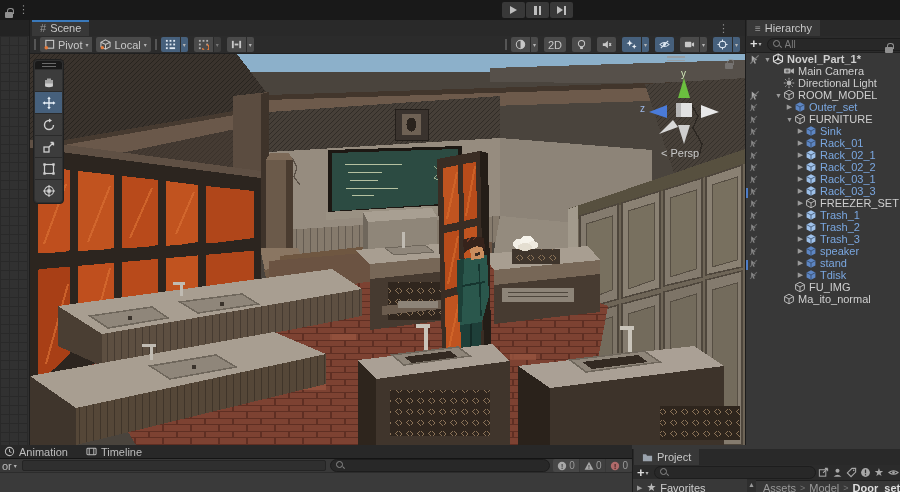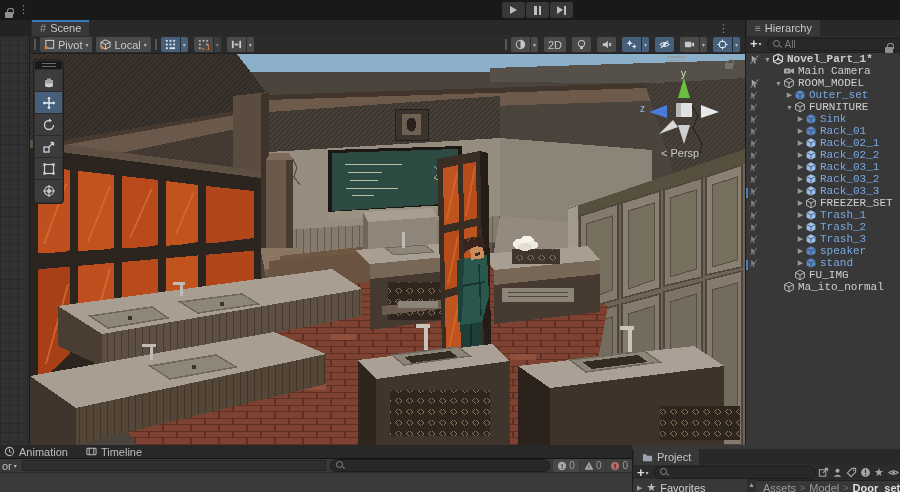--- a/index.html
+++ b/index.html
@@ -64,21 +64,21 @@
   
   .hierpanel{left:745px;top:20px;width:155px;height:425px;background:#383838;border-left:1px solid #1c1c1c;}
   .searchbox{flex:1;height:13px;background:#282828;border:1px solid #1d1d1d;border-radius:8px;display:flex;align-items:center;gap:3px;padding:0 5px;}
   .searchbox input{flex:1;min-width:0;background:transparent;border:none;outline:none;color:#cfcfcf;font-size:10px;font-family:"Liberation Sans",sans-serif;padding:0;}
   .searchbox input::placeholder{color:#7d7d7d;}
   .tree{position:absolute;left:0;top:33px;right:0;bottom:0;overflow:hidden;}
   .hrow{height:12px;display:flex;align-items:center;white-space:nowrap;position:relative;}
   .hrow .gut{width:17px;flex:none;display:flex;align-items:center;justify-content:flex-start;padding-left:3px;position:relative;}
   .hrow .bar{position:absolute;left:0;top:1px;width:2px;height:10px;background:#4d7cc7;}
   .hrow .arr{width:9px;flex:none;font-size:7px;color:#9a9a9a;text-align:center;}
-  .hrow .lbl{margin-left:3px;font-family:Liberation Mono, monospace;}
+  .hrow .lbl{margin-left:3px;}
   .hrow .lbl.white{color:#cfcfcf;}
   .hrow .lbl.blue{color:#7aa7e0;}
   .hrow .lbl.bold{font-weight:bold;}
   
   .bl{left:0;top:445px;width:632px;height:47px;background:#3a3a3a;}
   .bl .tabs{height:13px;background:#282828;display:flex;align-items:center;gap:18px;padding-left:4px;}
   .bl .btab{display:flex;align-items:center;gap:4px;color:#bdbdbd;}
   .bl .strip{height:15px;background:#383838;border-top:1px solid #141414;border-bottom:1px solid #2c2c2c;display:flex;align-items:center;justify-content:space-between;}
   .inset{height:11px;background:#2f2f2f;border:1px solid #242424;border-radius:2px;}
   .badge{height:13px;display:flex;align-items:center;gap:2px;padding:0 4px;background:#3f3f3f;color:#9a9a9a;font-size:10px;}
@@ -828,20 +828,29 @@
         <div class="hrow">
           <span class="gut"></span>
           <span style="width: 11px; flex: 0 0 auto;"></span>
           <span class="arr"></span>
           <svg width="12" height="12" style="flex: 0 0 auto; color: rgb(93, 134, 196);">
             <use href="#ico-cam-obj"></use>
           </svg>
           <span class="lbl white">Main Camera</span>
         </div>
         <div class="hrow">
+          <span class="gut"></span>
+          <span style="width: 11px; flex: 0 0 auto;"></span>
+          <span class="arr"></span>
+          <svg width="12" height="12" style="flex: 0 0 auto; color: rgb(93, 134, 196);">
+            <use href="#ico-light-obj"></use>
+          </svg>
+          <span class="lbl white">Directional Light</span>
+        </div>
+        <div class="hrow">
           <span class="gut">
             <svg width="11" height="11">
               <use href="#ico-pick"></use>
             </svg>
           </span>
           <span style="width: 11px; flex: 0 0 auto;"></span>
           <span class="arr">▼</span>
           <svg width="12" height="12" style="flex: 0 0 auto; color: rgb(93, 134, 196);">
             <use href="#ico-go-cube"></use>
           </svg>
@@ -933,123 +942,123 @@
           </span>
           <span style="width: 33px; flex: 0 0 auto;"></span>
           <span class="arr">▶</span>
           <svg width="12" height="12" style="flex: 0 0 auto; color: rgb(158, 193, 234);">
             <use href="#ico-prefab-cube"></use>
           </svg>
           <span class="lbl blue">Rack_03_1</span>
         </div>
         <div class="hrow">
           <span class="gut">
+            <i class="bar"></i>
             <svg width="9" height="9" style="opacity: 0.75;">
               <use href="#ico-pick"></use>
             </svg>
           </span>
           <span style="width: 33px; flex: 0 0 auto;"></span>
           <span class="arr">▶</span>
           <svg width="12" height="12" style="flex: 0 0 auto; color: rgb(158, 193, 234);">
             <use href="#ico-prefab-cube"></use>
           </svg>
-          <span class="lbl blue">Rack_03_2</span>
+          <span class="lbl blue">Rack_03_3</span>
+        </div>
+        <div class="hrow">
+          <span class="gut">
+            <svg width="9" height="9" style="opacity: 0.75;">
+              <use href="#ico-pick"></use>
+            </svg>
+          </span>
+          <span style="width: 33px; flex: 0 0 auto;"></span>
+          <span class="arr">▶</span>
+          <svg width="12" height="12" style="flex: 0 0 auto; color: rgb(93, 134, 196);">
+            <use href="#ico-go-cube"></use>
+          </svg>
+          <span class="lbl white">FREEZER_SET</span>
+        </div>
+        <div class="hrow">
+          <span class="gut">
+            <svg width="9" height="9" style="opacity: 0.75;">
+              <use href="#ico-pick"></use>
+            </svg>
+          </span>
+          <span style="width: 33px; flex: 0 0 auto;"></span>
+          <span class="arr">▶</span>
+          <svg width="12" height="12" style="flex: 0 0 auto; color: rgb(158, 193, 234);">
+            <use href="#ico-prefab-cube"></use>
+          </svg>
+          <span class="lbl blue">Trash_1</span>
+        </div>
+        <div class="hrow">
+          <span class="gut">
+            <svg width="9" height="9" style="opacity: 0.75;">
+              <use href="#ico-pick"></use>
+            </svg>
+          </span>
+          <span style="width: 33px; flex: 0 0 auto;"></span>
+          <span class="arr">▶</span>
+          <svg width="12" height="12" style="flex: 0 0 auto; color: rgb(158, 193, 234);">
+            <use href="#ico-prefab-cube"></use>
+          </svg>
+          <span class="lbl blue">Trash_2</span>
+        </div>
+        <div class="hrow">
+          <span class="gut">
+            <svg width="9" height="9" style="opacity: 0.75;">
+              <use href="#ico-pick"></use>
+            </svg>
+          </span>
+          <span style="width: 33px; flex: 0 0 auto;"></span>
+          <span class="arr">▶</span>
+          <svg width="12" height="12" style="flex: 0 0 auto; color: rgb(158, 193, 234);">
+            <use href="#ico-prefab-cube"></use>
+          </svg>
+          <span class="lbl blue">Trash_3</span>
+        </div>
+        <div class="hrow">
+          <span class="gut">
+            <svg width="9" height="9" style="opacity: 0.75;">
+              <use href="#ico-pick"></use>
+            </svg>
+          </span>
+          <span style="width: 33px; flex: 0 0 auto;"></span>
+          <span class="arr">▶</span>
+          <svg width="12" height="12" style="flex: 0 0 auto; color: rgb(93, 134, 196);">
+            <use href="#ico-prefab-cube"></use>
+          </svg>
+          <span class="lbl blue">speaker</span>
         </div>
         <div class="hrow">
           <span class="gut">
             <i class="bar"></i>
             <svg width="9" height="9" style="opacity: 0.75;">
               <use href="#ico-pick"></use>
             </svg>
           </span>
           <span style="width: 33px; flex: 0 0 auto;"></span>
           <span class="arr">▶</span>
-          <svg width="12" height="12" style="flex: 0 0 auto; color: rgb(158, 193, 234);">
-            <use href="#ico-prefab-cube"></use>
-          </svg>
-          <span class="lbl blue">Rack_03_3</span>
-        </div>
-        <div class="hrow">
-          <span class="gut">
-            <svg width="9" height="9" style="opacity: 0.75;">
-              <use href="#ico-pick"></use>
-            </svg>
-          </span>
-          <span style="width: 33px; flex: 0 0 auto;"></span>
-          <span class="arr">▶</span>
-          <svg width="12" height="12" style="flex: 0 0 auto; color: rgb(93, 134, 196);">
-            <use href="#ico-go-cube"></use>
-          </svg>
-          <span class="lbl white">FREEZER_SET</span>
-        </div>
-        <div class="hrow">
-          <span class="gut">
-            <svg width="9" height="9" style="opacity: 0.75;">
-              <use href="#ico-pick"></use>
-            </svg>
-          </span>
-          <span style="width: 33px; flex: 0 0 auto;"></span>
-          <span class="arr">▶</span>
-          <svg width="12" height="12" style="flex: 0 0 auto; color: rgb(158, 193, 234);">
-            <use href="#ico-prefab-cube"></use>
-          </svg>
-          <span class="lbl blue">Trash_1</span>
-        </div>
-        <div class="hrow">
-          <span class="gut">
-            <svg width="9" height="9" style="opacity: 0.75;">
-              <use href="#ico-pick"></use>
-            </svg>
-          </span>
-          <span style="width: 33px; flex: 0 0 auto;"></span>
-          <span class="arr">▶</span>
-          <svg width="12" height="12" style="flex: 0 0 auto; color: rgb(158, 193, 234);">
-            <use href="#ico-prefab-cube"></use>
-          </svg>
-          <span class="lbl blue">Trash_2</span>
-        </div>
-        <div class="hrow">
-          <span class="gut">
-            <svg width="9" height="9" style="opacity: 0.75;">
-              <use href="#ico-pick"></use>
-            </svg>
-          </span>
-          <span style="width: 33px; flex: 0 0 auto;"></span>
-          <span class="arr">▶</span>
-          <svg width="12" height="12" style="flex: 0 0 auto; color: rgb(158, 193, 234);">
-            <use href="#ico-prefab-cube"></use>
-          </svg>
-          <span class="lbl blue">Trash_3</span>
-        </div>
-        <div class="hrow">
-          <span class="gut">
-            <svg width="9" height="9" style="opacity: 0.75;">
-              <use href="#ico-pick"></use>
-            </svg>
-          </span>
-          <span style="width: 33px; flex: 0 0 auto;"></span>
-          <span class="arr">▶</span>
-          <svg width="12" height="12" style="flex: 0 0 auto; color: rgb(93, 134, 196);">
-            <use href="#ico-prefab-cube"></use>
-          </svg>
-          <span class="lbl blue">speaker</span>
-        </div>
-        <div class="hrow">
-          <span class="gut">
-            <i class="bar"></i>
-            <svg width="9" height="9" style="opacity: 0.75;">
-              <use href="#ico-pick"></use>
-            </svg>
-          </span>
-          <span style="width: 33px; flex: 0 0 auto;"></span>
-          <span class="arr">▶</span>
           <svg width="12" height="12" style="flex: 0 0 auto; color: rgb(93, 134, 196);">
             <use href="#ico-prefab-cube"></use>
           </svg>
           <span class="lbl blue">stand</span>
+        </div>
+        <div class="hrow">
+          <span class="gut">
+            <svg width="9" height="9" style="opacity: 0.75;">
+              <use href="#ico-pick"></use>
+            </svg>
+          </span>
+          <span style="width: 33px; flex: 0 0 auto;"></span>
+          <span class="arr">▶</span>
+          <svg width="12" height="12" style="flex: 0 0 auto; color: rgb(93, 134, 196);">
+            <use href="#ico-prefab-cube"></use>
+          </svg>
+          <span class="lbl blue">Tdisk</span>
         </div>
         <div class="hrow">
           <span class="gut"></span>
           <span style="width: 22px; flex: 0 0 auto;"></span>
           <span class="arr"></span>
           <svg width="12" height="12" style="flex: 0 0 auto; color: rgb(93, 134, 196);">
             <use href="#ico-go-cube"></use>
           </svg>
           <span class="lbl white">FU_IMG</span>
         </div>

